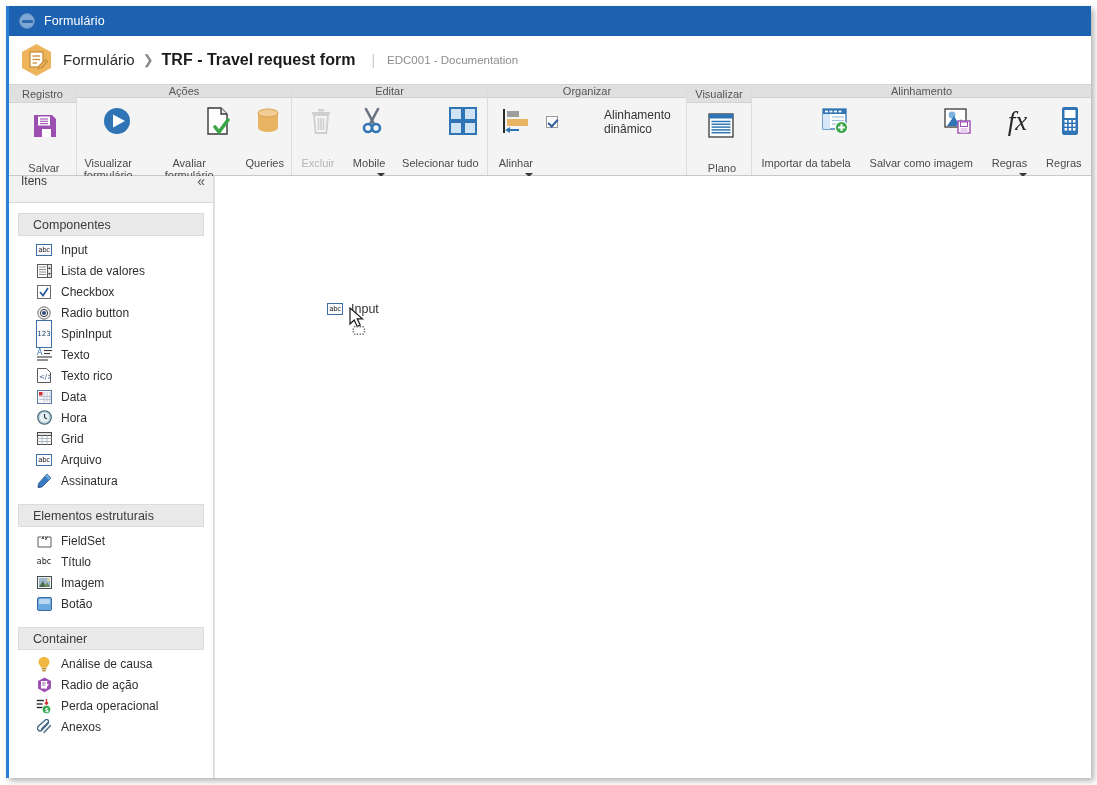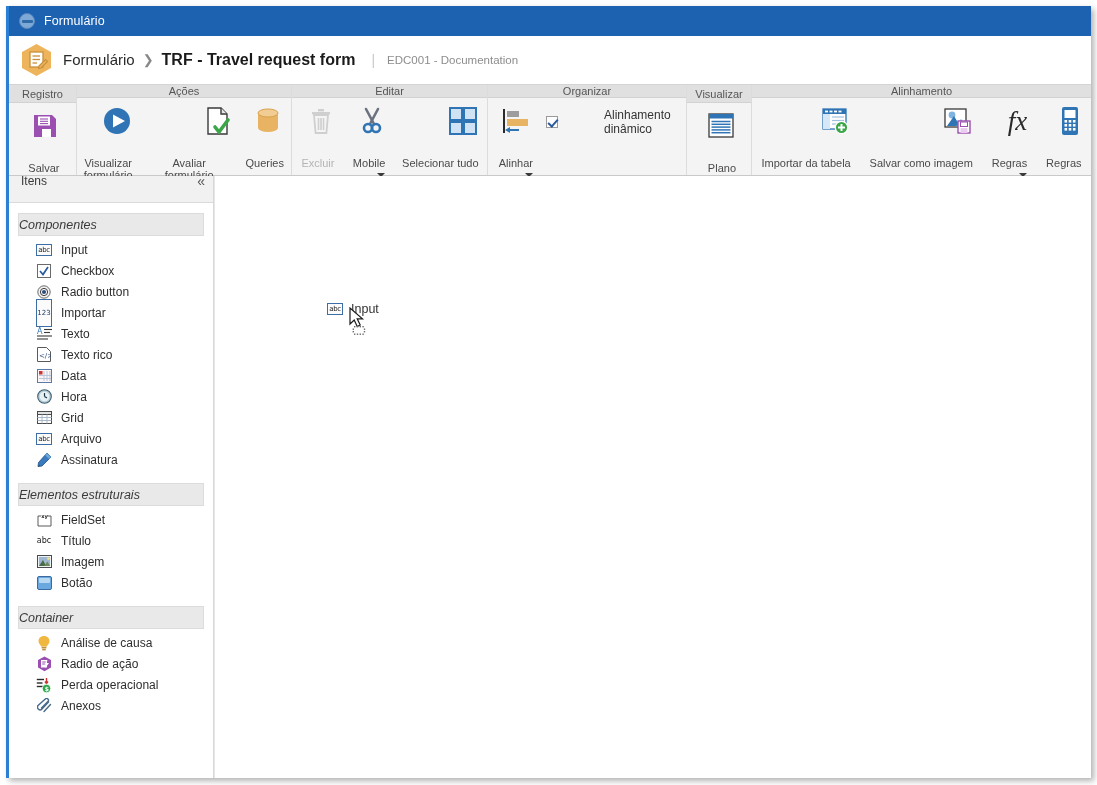--- a/index.html
+++ b/index.html
@@ -212,23 +212,22 @@
     flex: 1;
     padding: 10px 9px 0 9px;
     overflow: hidden;
   }
   .sect-head {
     background: #e9e9e9;
     border: 1px solid #dcdcdc;
     height: 23px;
     display: flex;
     align-items: center;
-    padding-left: 0;
+    padding-left: 14px;
     font-size: 12.5px;
-    font-style: italic;
     color: #3b3b3b;
     margin-bottom: 3px;
   }
   .sect-head.spaced { margin-top: 13px; }
   .sitem {
     height: 21px;
     display: flex;
     align-items: center;
     padding-left: 18px;
     cursor: default;
@@ -551,20 +550,35 @@
 
         <div class="sect-head">Componentes</div>
 
         <div class="sitem">
           <span class="si-ico">
               <span class="ic-abc">abc</span>
             </span>
           <span class="si-lbl">Input</span>
         </div>
 
+        <div class="sitem">
+          <span class="si-ico">
+            <svg width="15" height="14" viewBox="0 0 15 14">
+              <rect x="0.5" y="0.5" width="10" height="13" fill="#ffffff" stroke="#5a5a5a"></rect>
+              <line x1="2" y1="3" x2="9" y2="3" stroke="#8a8a8a"></line>
+              <line x1="2" y1="5.5" x2="9" y2="5.5" stroke="#8a8a8a"></line>
+              <line x1="2" y1="8" x2="9" y2="8" stroke="#8a8a8a"></line>
+              <line x1="2" y1="10.5" x2="9" y2="10.5" stroke="#8a8a8a"></line>
+              <rect x="10.5" y="0.5" width="4" height="13" fill="#e6e6e6" stroke="#5a5a5a"></rect>
+              <polygon points="12.5,3 11,5 14,5" fill="#3a3a3a"></polygon>
+              <polygon points="12.5,11 11,9 14,9" fill="#3a3a3a"></polygon>
+            </svg>
+          </span>
+          <span class="si-lbl">Lista de valores</span>
+        </div>
 
         <div class="sitem">
           <span class="si-ico">
             <svg width="14" height="14" viewBox="0 0 14 14">
               <rect x="0.5" y="0.5" width="13" height="13" fill="#ffffff" stroke="#6a6a6a"></rect>
               <path d="M3 7 L6 10.5 L11 3" fill="none" stroke="#2b5a9e" stroke-width="1.7"></path>
             </svg>
           </span>
           <span class="si-lbl">Checkbox</span>
         </div>
@@ -577,21 +591,21 @@
               <circle cx="7" cy="7" r="2.1" fill="#2f4f7f"></circle>
             </svg>
           </span>
           <span class="si-lbl">Radio button</span>
         </div>
 
         <div class="sitem">
           <span class="si-ico">
               <span class="ic-123">123</span>
             </span>
-          <span class="si-lbl">Importar</span>
+          <span class="si-lbl">SpinInput</span>
         </div>
 
         <div class="sitem">
           <span class="si-ico">
             <svg width="15" height="14" viewBox="0 0 15 14">
               <text x="0" y="7" font-family="DejaVu Sans" font-size="8" fill="#2f74b5">A</text>
               <line x1="7" y1="2.5" x2="15" y2="2.5" stroke="#3a3a3a" stroke-width="1.1"></line>
               <line x1="7" y1="5.5" x2="13" y2="5.5" stroke="#3a3a3a" stroke-width="1.1"></line>
               <line x1="0" y1="9" x2="15" y2="9" stroke="#3a3a3a" stroke-width="1.1"></line>
               <line x1="0" y1="12" x2="11" y2="12" stroke="#3a3a3a" stroke-width="1.1"></line>

